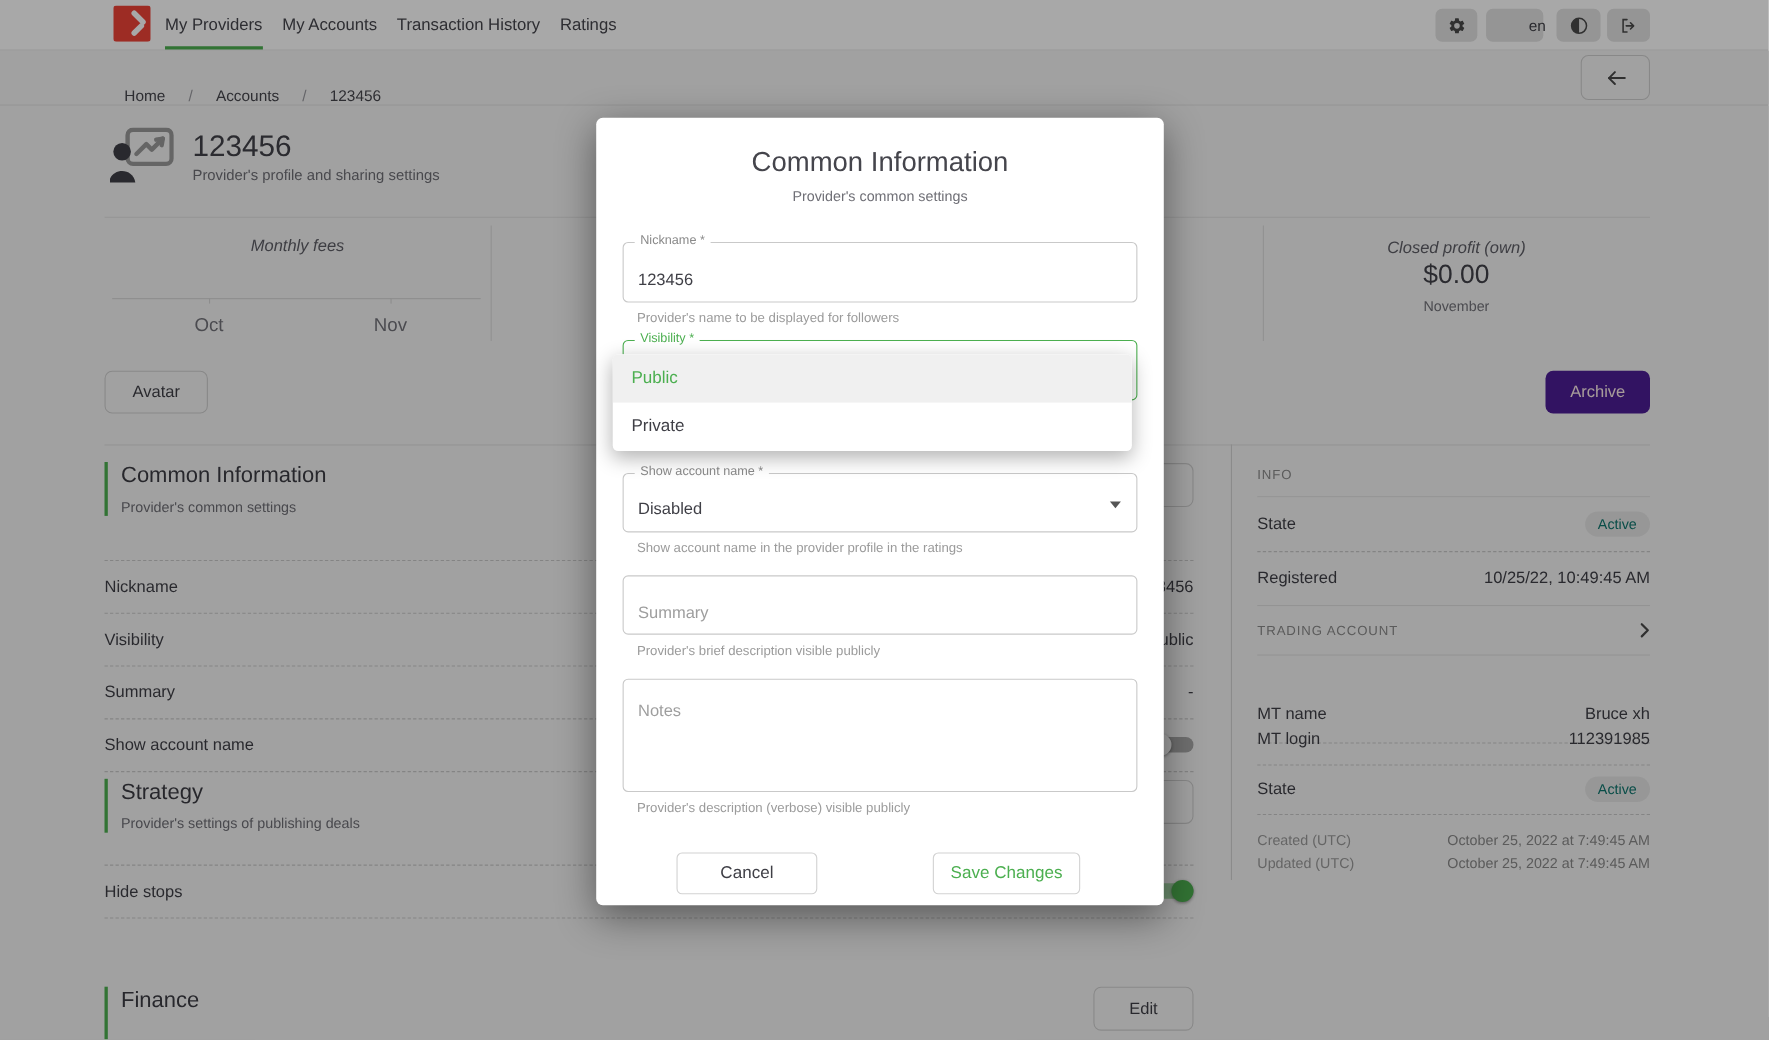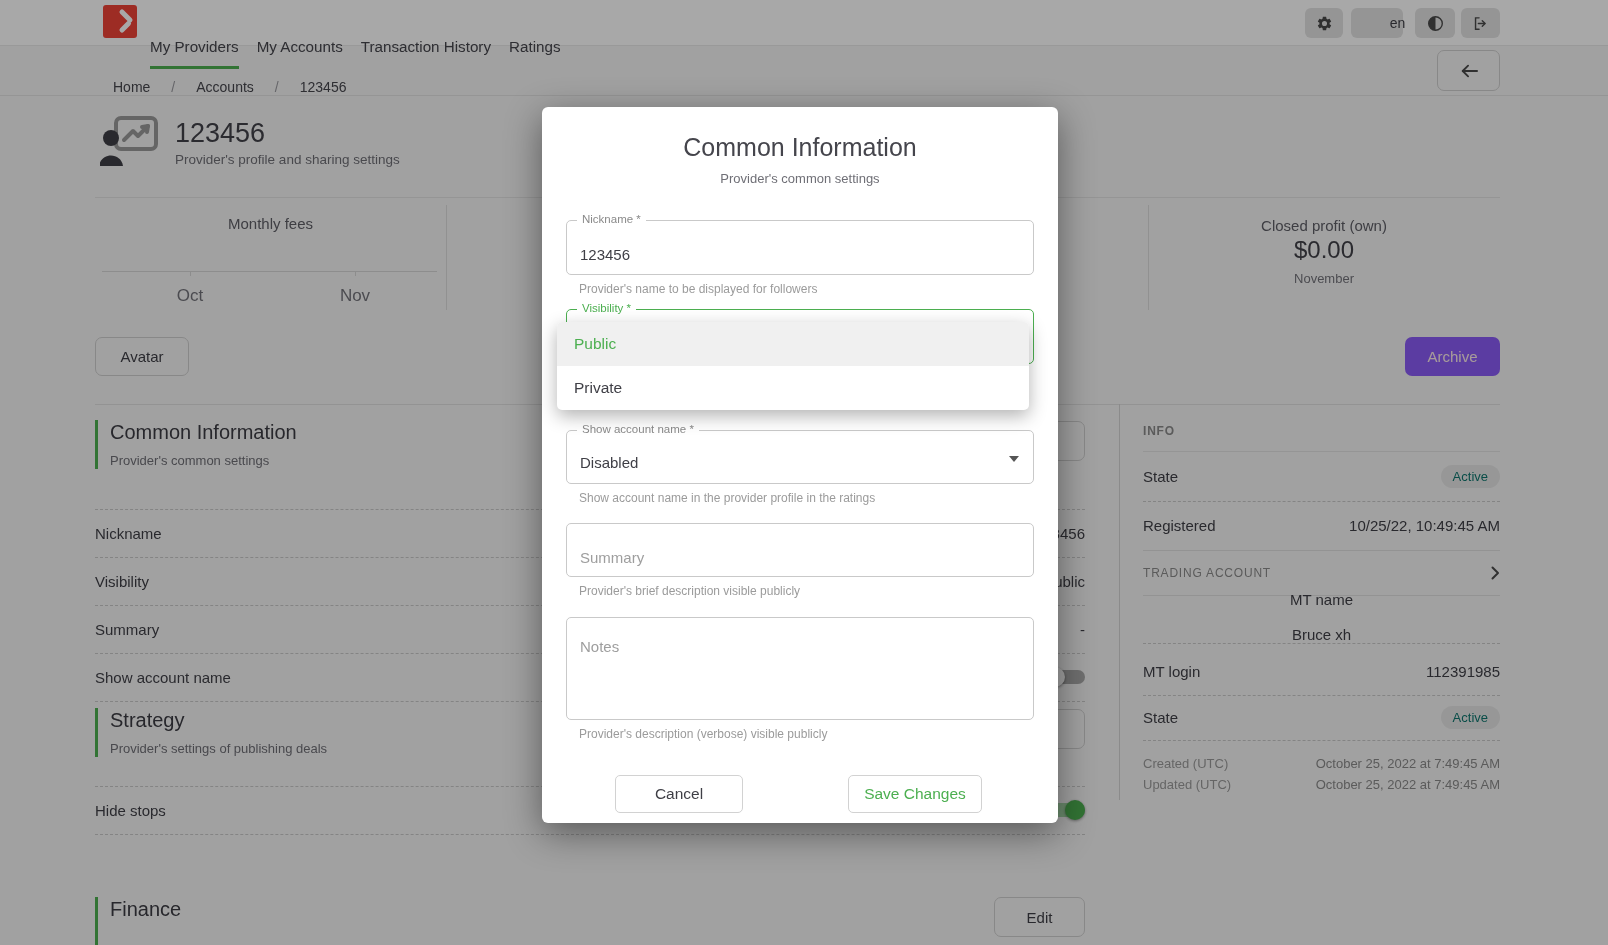--- a/index.html
+++ b/index.html
@@ -1,42 +1,42 @@
 <!DOCTYPE html>
 <html><head>
 <meta charset="utf-8">
 <style>
   html,body{margin:0;padding:0;background:#888;font-family:"Liberation Sans",sans-serif;}
   .viewport{position:relative;width:1608px;height:945px;overflow:hidden;background:#f5f5f5;color:#3f3f46;}
   .abs{position:absolute;}
   
   .navbar{position:absolute;left:0;top:0;width:1608px;height:45px;background:#ffffff;border-bottom:1px solid #e8e8e8;}
-  .tabs{position:absolute;left:150px;top:0;height:45px;display:flex;gap:18px;align-items:stretch;margin-top:24px;}
+  .tabs{position:absolute;left:150px;top:0;height:45px;display:flex;gap:18px;align-items:stretch;}
   .tab{display:flex;align-items:center;font-size:15.2px;color:#46464d;cursor:pointer;}
   .tab.active{box-shadow:inset 0 -3px 0 #4caf50;}
   .nav-btn{position:absolute;top:8px;height:30px;border:none;border-radius:6px;background:#e2e2e2;display:flex;align-items:center;justify-content:center;gap:5px;color:#3f3f46;font-size:14px;cursor:pointer;padding:0;}
   
   .crumbbar{position:absolute;left:0;top:45px;width:1608px;height:50px;border-bottom:1px solid #e3e3e3;}
   .crumbs{position:absolute;left:113px;top:0;height:50px;display:flex;align-items:flex-end;gap:21px;font-size:14px;color:#46464d;}
   .crumb{cursor:pointer;}
   .crumb-sep{color:#9a9aa0;}
   .back-btn{position:absolute;left:1437px;top:50px;width:63px;height:41px;border:1px solid #cfcfcf;border-radius:7px;background:transparent;display:flex;align-items:center;justify-content:center;cursor:pointer;}
   
   .pg-title{position:absolute;left:175px;top:118px;font-size:27px;color:#424249;}
   .pg-sub{position:absolute;left:175px;top:152px;font-size:13.5px;color:#6f6f76;}
   
   .hline{position:absolute;background:#e3e3e3;height:1px;}
   .vline{position:absolute;background:#dcdcdc;width:1px;}
-  .stat-title{position:absolute;font-size:15px;color:#5e5e66;text-align:center;}
+  .stat-title{position:absolute;font-size:15px;color:#5e5e66;text-align:center;font-style:italic;}
   .tick-label{position:absolute;font-size:17px;color:#73737a;text-align:center;width:40px;}
   .profit-val{position:absolute;left:1148px;width:352px;text-align:center;top:236px;font-size:24px;color:#424249;}
   .profit-period{position:absolute;left:1148px;width:352px;text-align:center;top:271px;font-size:13px;color:#73737a;}
   
   .btn-outline{border:1px solid #cfcfcf;border-radius:7px;background:transparent;font-size:15px;color:#3f3f46;font-family:inherit;cursor:pointer;}
-  .btn-red{border:none;border-radius:7px;background:#8b5cf6;color:#fdecea;font-size:15px;font-family:inherit;cursor:pointer;}
+  .btn-red{border:none;border-radius:7px;background:#4c1d95;color:#fdecea;font-size:15px;font-family:inherit;cursor:pointer;}
   
   .sec{position:absolute;border-left:3px solid #4caf50;padding:1px 0 1px 12px;}
   .sec-title{font-size:20px;color:#3c3c43;}
   .sec-sub{font-size:13px;color:#6f6f76;margin-top:9px;}
   .frow{position:absolute;display:flex;justify-content:space-between;align-items:center;border-bottom:1px dashed #c9c9c9;font-size:15px;color:#3f3f46;}
   .dashline{position:absolute;border-top:1px dashed #c9c9c9;height:0;}
   
   .switch{position:relative;width:40px;height:14px;border-radius:7px;}
   .switch .knob{position:absolute;top:-3px;width:20px;height:20px;border-radius:50%;}
   .switch.off{background:#a9a9a9;}
@@ -208,38 +208,38 @@
         <span class="knob"></span>
       </span>
   </div>
 
   <div class="sec" style="left:95px;top:897px;height:60px;">
     <div class="sec-title">Finance</div>
   </div>
   <button class="btn-outline abs" style="left:994px;top:897px;width:91px;height:40px;">Edit</button>
 
   <div class="vline" style="left:1119px;top:404px;height:396px;background:#d4d4d4;"></div>
-  <div class="abs side-label" style="left:1143px;top:424px;font-weight:bold;">INFO</div>
+  <div class="abs side-label" style="left:1143px;top:424px;">INFO</div>
   <div class="hline" style="left:1143px;top:451px;width:357px;"></div>
 
   <div class="srow" style="top:451px;height:50px;border-bottom:1px dashed #c9c9c9;">
     <span>State</span>
     <span class="badge">Active</span>
   </div>
   <div class="srow" style="top:501px;height:49px;border-bottom:1px solid #e0e0e0;">
     <span>Registered</span>
     <span>10/25/22, 10:49:45 AM</span>
   </div>
   <div class="srow" style="top:550px;height:45px;border-bottom:1px solid #e0e0e0;">
     <span class="side-label">TRADING ACCOUNT</span>
     <svg width="9" height="14" viewBox="0 0 9 14">
         <path d="M1.5 1.5 L7 7 L1.5 12.5" fill="none" stroke="#4a4a4a" stroke-width="2" stroke-linecap="round" stroke-linejoin="round"></path>
       </svg>
   </div>
-  <div class="srow" style="top:591px;height:52px;border-bottom:1px dashed #c9c9c9;flex-direction:column;">
+  <div class="srow" style="top:623px;height:52px;border-bottom:1px dashed #c9c9c9;">
     <span>MT name</span>
     <span>Bruce xh</span>
   </div>
   <div class="srow" style="top:647px;height:48px;border-bottom:1px dashed #c9c9c9;">
     <span>MT login</span>
     <span>112391985</span>
   </div>
   <div class="srow" style="top:695px;height:45px;border-bottom:1px dashed #c9c9c9;">
     <span>State</span>
     <span class="badge">Active</span>

